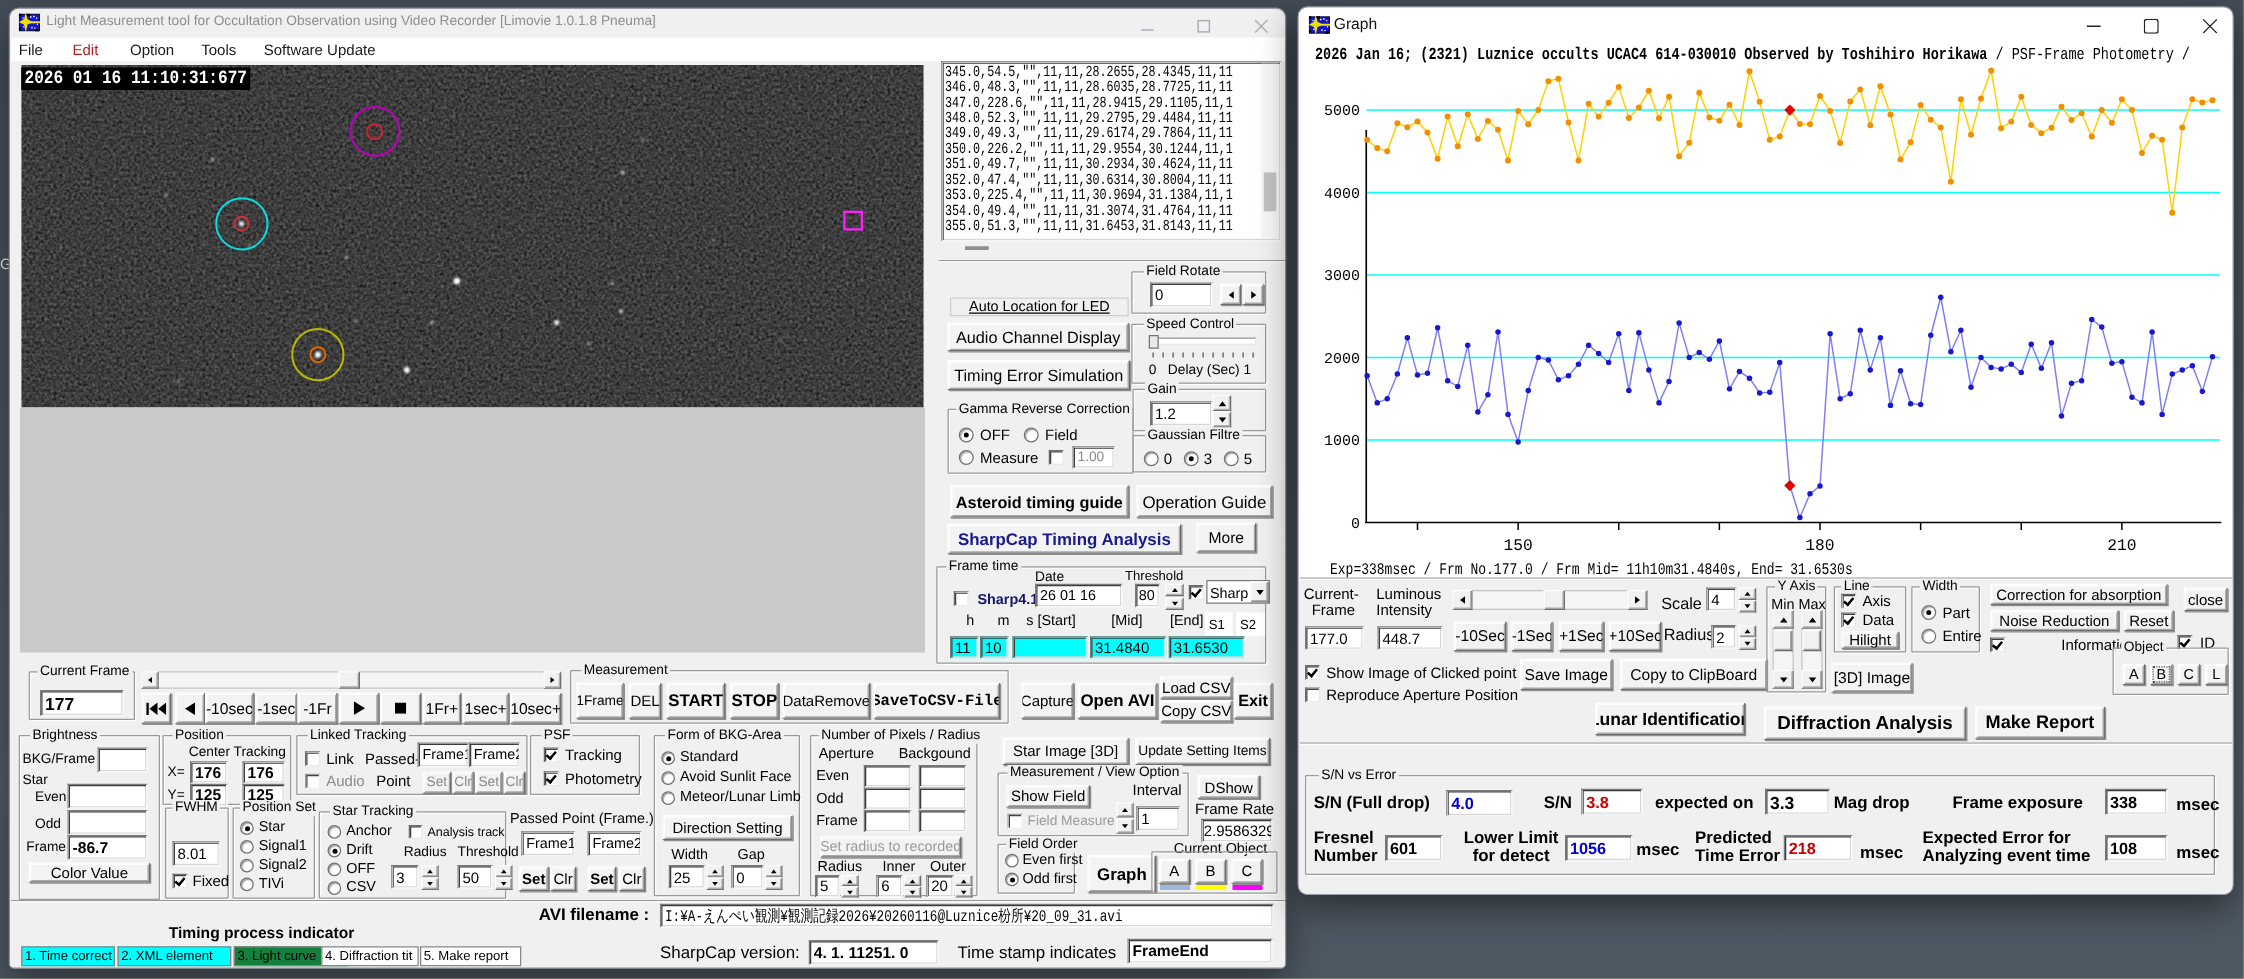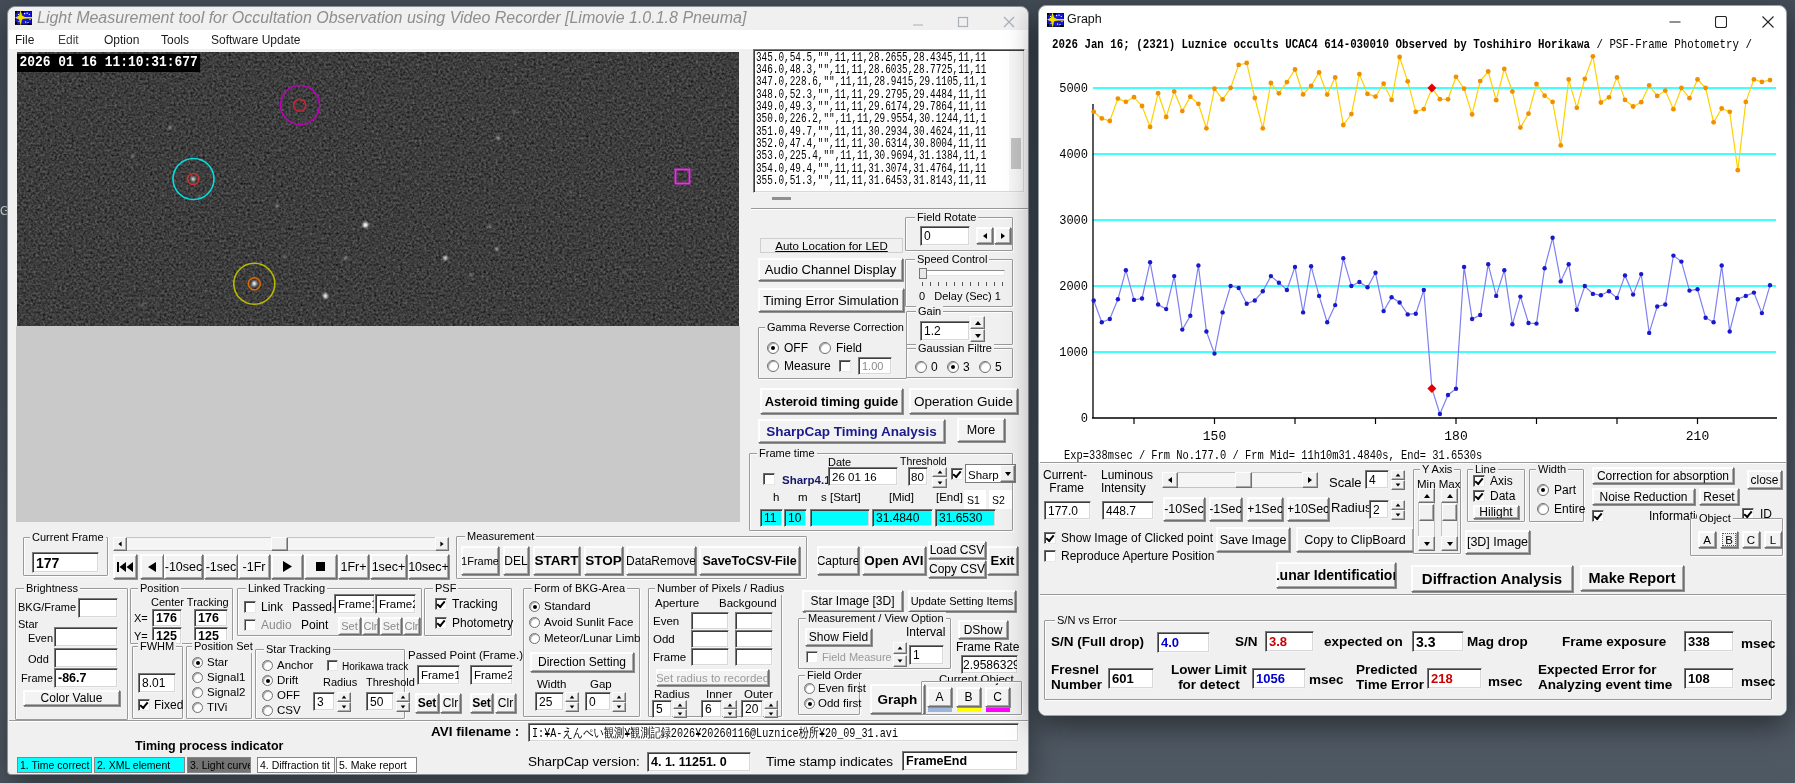--- a/index.html
+++ b/index.html
@@ -46,34 +46,34 @@
           <rect x="13.8" y="4" width="1" height="1"></rect>
           <rect x="3" y="4" width="1" height="1"></rect>
           <rect x="10" y="11.5" width="1.2" height="1.2"></rect>
           <rect x="12.5" y="12" width="1" height="1"></rect>
           <rect x="3.5" y="11" width="1" height="1"></rect>
           <rect x="14.5" y="9" width="1" height="1"></rect>
         </g>
         <rect x="4" y="7" width="13" height="1.6" fill="#f0e000"></rect>
         <path d="M5.6 0 L7 5.4 L11.5 7.7 L7 9.6 L5.6 16 L4.2 9.6 L0 7.7 L4.2 5.4 Z" fill="#f0e000"></path>
       </svg></div>
-    <div class="lbl" style="left:29px;top:4px;width:860px;height:16px;font-size:16px;color:#8e8e8e;font-style:italic;">Light Measurement tool for Occultation Observation using Video Recorder [Limovie 1.0.1.8 Pneuma]</div>
+    <div class="lbl" style="left:29px;top:4px;width:860px;height:16px;font-size:11px;color:#8e8e8e;">Light Measurement tool for Occultation Observation using Video Recorder [Limovie 1.0.1.8 Pneuma]</div>
     <div class="abs" style="left:904px;top:10px;width:12px;height:12px;"><svg width="12" height="12">
         <line x1="1" y1="6" x2="11" y2="6" stroke="#a9b0b8" stroke-width="1.2"></line>
       </svg></div>
     <div class="abs" style="left:949px;top:7px;width:12px;height:12px;"><svg width="12" height="12">
         <rect x="1.5" y="1.5" width="9" height="9" fill="none" stroke="#a9b0b8" stroke-width="1.2"></rect>
       </svg></div>
     <div class="abs" style="left:995px;top:7px;width:12px;height:12px;"><svg width="12" height="12">
         <line x1="1" y1="1" x2="11" y2="11" stroke="#a9b0b8" stroke-width="1.2"></line>
         <line x1="11" y1="1" x2="1" y2="11" stroke="#a9b0b8" stroke-width="1.2"></line>
       </svg></div>
     <div class="abs" style="left:1px;top:23px;width:1020px;height:19px;background:#ffffff;"></div>
     <div class="lbl" style="left:7px;top:27px;font-size:12px;color:#1a1a1a;">File</div>
-    <div class="lbl" style="left:50px;top:27px;font-size:12px;color:#404040;">Edit</div>
+    <div class="lbl" style="left:50px;top:27px;font-size:12px;color:#b91c1c;">Edit</div>
     <div class="lbl" style="left:96px;top:27px;font-size:12px;color:#1a1a1a;">Option</div>
     <div class="lbl" style="left:153px;top:27px;font-size:12px;color:#1a1a1a;">Tools</div>
     <div class="lbl" style="left:203px;top:27px;font-size:12px;color:#1a1a1a;">Software Update</div>
     <div class="abs" style="left:8px;top:319px;width:724px;height:196px;background:#c9c9c9;"></div>
     <div class="abs" style="left:9px;top:45px;width:722px;height:274px;overflow:hidden;">
       <svg width="722" height="274" style="display:block">
 <defs>
 <filter id="nz" x="0" y="0" width="100%" height="100%" color-interpolation-filters="sRGB">
 <feTurbulence type="fractalNoise" baseFrequency="0.42" numOctaves="2" seed="7" stitchTiles="stitch"></feTurbulence>
 <feColorMatrix type="matrix" values="0.6 0.2 0.2 0 0  0.6 0.2 0.2 0 0  0.6 0.2 0.2 0 0  0 0 0 0 1"></feColorMatrix>
@@ -282,21 +282,21 @@
     <div class="btn" style="left:362px;top:547px;width:37px;height:25px;font-size:12.5px;">1sec+</div>
     <div class="btn" style="left:400px;top:547px;width:41px;height:25px;font-size:12.5px;">10sec+</div>
     <div class="grp" style="left:448px;top:529px;width:351px;height:43px;">
       <div class="glab" style="left:8px;">Measurement</div>
     </div>
     <div class="btn" style="left:453px;top:539px;width:38px;height:29px;font-size:11px;">1Frame</div>
     <div class="btn" style="left:495px;top:539px;width:26px;height:29px;font-size:12px;">DEL</div>
     <div class="btn b" style="left:525px;top:539px;width:47px;height:29px;font-size:13.5px;">START</div>
     <div class="btn b" style="left:576px;top:539px;width:39px;height:29px;font-size:13.5px;">STOP</div>
     <div class="btn" style="left:618px;top:539px;width:70px;height:29px;font-size:12px;">DataRemove</div>
-    <div class="btn b" style="left:691px;top:539px;width:101px;height:29px;font-size:12.5px;">SaveToCSV-File</div>
+    <div class="btn b" style="left:691px;top:539px;width:101px;height:29px;font-size:12.5px;font-family:Liberation Mono, monospace;">SaveToCSV-File</div>
     <div class="btn" style="left:809px;top:539px;width:42px;height:29px;font-size:12px;">Capture</div>
     <div class="btn b" style="left:854px;top:539px;width:64px;height:29px;font-size:13.5px;">Open AVI</div>
     <div class="btn" style="left:920px;top:534px;width:58px;height:18px;font-size:12px;">Load CSV</div>
     <div class="btn" style="left:920px;top:553px;width:58px;height:18px;font-size:12px;">Copy CSV</div>
     <div class="btn b" style="left:979px;top:539px;width:31px;height:29px;font-size:13px;">Exit</div>
     <div class="grp" style="left:7px;top:581px;width:113px;height:132px;">
       <div class="glab" style="left:8px;">Brightness</div>
     </div>
     <div class="lbl" style="left:10px;top:594px;">BKG/Frame</div>
     <div class="tb" style="left:70px;top:591px;width:40px;height:20px;"></div>
@@ -362,21 +362,21 @@
     </div>
     <div class="rad" style="left:254px;top:653px;width:11px;height:11px;"></div>
     <div class="lbl" style="left:269px;top:652px;font-size:11.5px;">Anchor</div>
     <div class="rad on" style="left:254px;top:668px;width:11px;height:11px;"></div>
     <div class="lbl" style="left:269px;top:667px;font-size:11.5px;">Drift</div>
     <div class="rad" style="left:254px;top:683px;width:11px;height:11px;"></div>
     <div class="lbl" style="left:269px;top:682px;font-size:11.5px;">OFF</div>
     <div class="rad" style="left:254px;top:698px;width:11px;height:11px;"></div>
     <div class="lbl" style="left:269px;top:697px;font-size:11.5px;">CSV</div>
     <div class="chk" style="left:319px;top:653px;width:11px;height:11px;"></div>
-    <div class="lbl" style="left:334px;top:653px;font-size:10px;">Horikawa track</div>
+    <div class="lbl" style="left:334px;top:653px;font-size:10px;">Analysis track</div>
     <div class="lbl" style="left:315px;top:669px;font-size:11px;">Radius</div>
     <div class="lbl" style="left:358px;top:669px;font-size:11px;">Threshold</div>
     <div class="tb" style="left:305px;top:685px;width:22px;height:19px;font-size:12px;">3</div>
     <div class="spin" style="left:329px;top:685px;width:14px;height:10px;">
       <div class="tri-u" style="transform:scale(0.75)"></div>
     </div>
     <div class="spin" style="left:329px;top:695px;width:14px;height:10px;">
       <div class="tri-d" style="transform:scale(0.75)"></div>
     </div>
     <div class="tb" style="left:358px;top:685px;width:28px;height:19px;font-size:12px;">50</div>
@@ -494,21 +494,21 @@
     <div class="btn" style="left:977px;top:680px;width:25px;height:20px;font-size:12px;">C</div>
     <div class="abs" style="left:978px;top:701px;width:24px;height:4px;background:#ff00ff;"></div>
     <div class="etch" style="left:1px;top:713px;width:1020px;height:0px;"></div>
     <div class="lbl b" style="left:423px;top:718px;font-size:13.5px;">AVI filename :</div>
     <div class="tb" style="left:520px;top:716px;width:491px;height:19px;">
       <span class="mono" style="font-size:13px;transform:scale(0.78,1);transform-origin:0 50%;white-space:nowrap;">I:¥A-えんぺい観測¥観測記録2026¥20260116@Luznice枌所¥20_09_31.avi</span>
     </div>
     <div class="lbl b" style="left:127px;top:733px;font-size:12.5px;">Timing process indicator</div>
     <div class="abs" style="left:9px;top:750px;width:75px;height:16px;background:#00ffff;border:1px solid #858585;font-size:10.5px;line-height:14px;padding-left:2px;white-space:nowrap;overflow:hidden;">1. Time correct</div>
     <div class="abs" style="left:86px;top:750px;width:91px;height:16px;background:#00ffff;border:1px solid #858585;font-size:10.5px;line-height:14px;padding-left:2px;white-space:nowrap;overflow:hidden;">2. XML element</div>
-    <div class="abs" style="left:179px;top:750px;width:64px;height:16px;background:#737373;border:1px solid #858585;font-size:10.5px;line-height:14px;padding-left:2px;white-space:nowrap;overflow:hidden;">3. Light curve</div>
+    <div class="abs" style="left:179px;top:750px;width:92px;height:16px;background:#15803d;border:1px solid #858585;font-size:10.5px;line-height:14px;padding-left:2px;white-space:nowrap;overflow:hidden;">3. Light curve</div>
     <div class="abs" style="left:249px;top:750px;width:78px;height:16px;background:#ffffff;border:1px solid #858585;font-size:10.5px;line-height:14px;padding-left:2px;white-space:nowrap;overflow:hidden;">4. Diffraction tit</div>
     <div class="abs" style="left:328px;top:750px;width:81px;height:16px;background:#ffffff;border:1px solid #858585;font-size:10.5px;line-height:14px;padding-left:2px;white-space:nowrap;overflow:hidden;">5. Make report</div>
     <div class="lbl" style="left:520px;top:748px;font-size:13.5px;">SharpCap version:</div>
     <div class="tb b" style="left:639px;top:745px;width:104px;height:20px;font-size:12.5px;">4. 1. 11251. 0</div>
     <div class="lbl" style="left:758px;top:748px;font-size:13.5px;">Time stamp indicates</div>
     <div class="tb b" style="left:894px;top:744px;width:116px;height:20px;font-size:12.5px;">FrameEnd</div>
   </div>
 <div class="win" id="w2" style="left:1038px;top:5px;width:749px;height:711px;background:#fff;border:1px solid #9aa0a8;border-radius:8px;box-shadow:0 10px 30px rgba(0,0,0,0.5);overflow:hidden;">
     <div class="abs" style="left:8px;top:6px;width:15px;height:14px;"><svg width="17" height="16" viewBox="0 0 17 16">
         <rect x="0" y="1" width="17" height="14" fill="#10104a"></rect>

